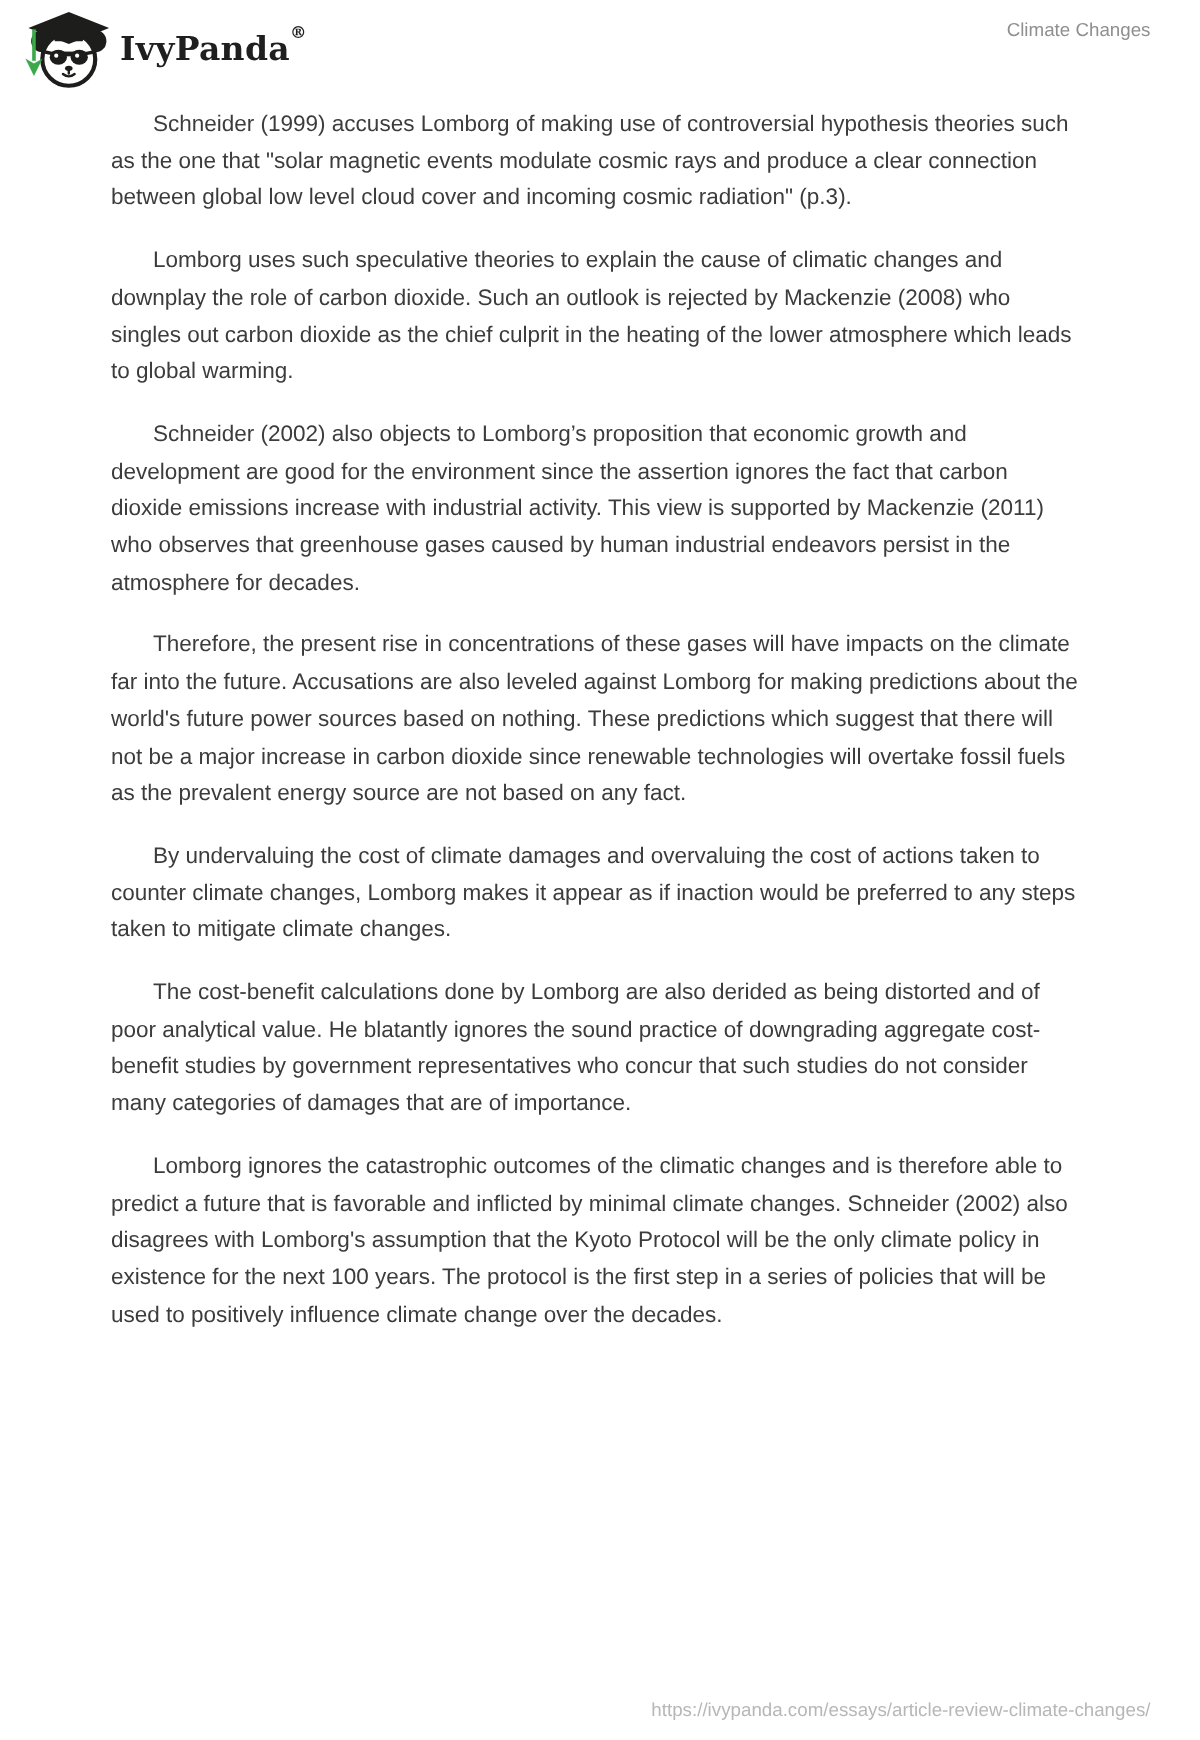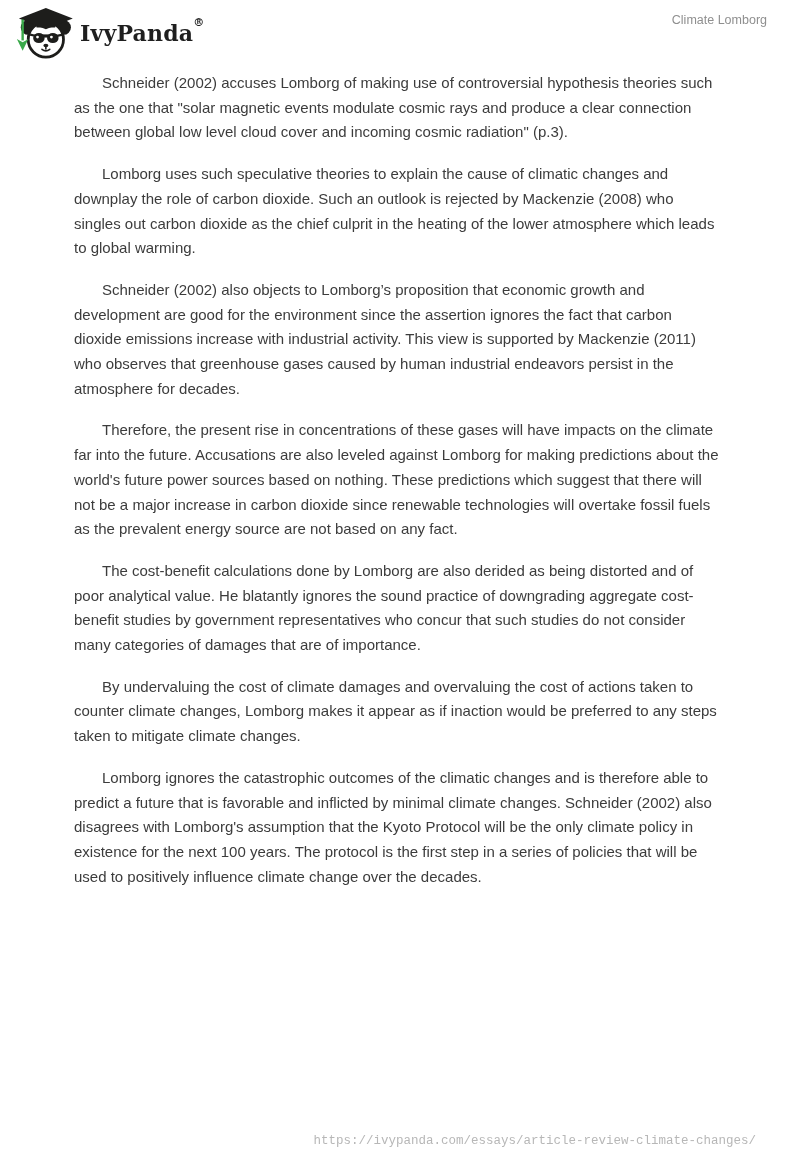--- a/index.html
+++ b/index.html
@@ -67,23 +67,22 @@
     font-size: 15px;
     line-height: 24.7px;
   }
   .content p {
     margin: 0 0 17px 0;
     text-indent: 28px;
     text-align: left;
   }
   .page-footer {
     position: absolute;
-    right: 44px;
+    right: 33px;
     top: 1131px;
-    font-family: Liberation Mono, monospace;
   }
   .footer-url {
     font-size: 12.5px;
     color: #b7b7b7;
     text-decoration: none;
     line-height: 1.2;
   }
 </style>
 </head>
 <body>
@@ -116,30 +115,30 @@
 
           <polygon points="34,1 63,12.5 34,24 5,12.5" fill="#1d1d1b"></polygon>
 
           <line x1="9" y1="13.5" x2="9" y2="36" stroke="#3aa94a" stroke-width="2.6"></line>
           <polygon points="9,47 2.8,34.5 9,38 15.2,34.5" fill="#3aa94a"></polygon>
         </svg>
       </span>
       <span class="brand-name"><span>IvyPanda</span><span class="brand-reg">®</span></span>
     </a>
 
-    <div class="doc-title">Climate Lomborg</div>
+    <div class="doc-title">Climate Changes</div>
   </div>
 
   <div class="content">
-    <p>Schneider (2002) accuses Lomborg of making use of controversial hypothesis theories such as the one that "solar magnetic events modulate cosmic rays and produce a clear connection between global low level cloud cover and incoming cosmic radiation" (p.3).</p>
+    <p>Schneider (1999) accuses Lomborg of making use of controversial hypothesis theories such as the one that "solar magnetic events modulate cosmic rays and produce a clear connection between global low level cloud cover and incoming cosmic radiation" (p.3).</p>
     <p>Lomborg uses such speculative theories to explain the cause of climatic changes and downplay the role of carbon dioxide. Such an outlook is rejected by Mackenzie (2008) who singles out carbon dioxide as the chief culprit in the heating of the lower atmosphere which leads to global warming.</p>
     <p>Schneider (2002) also objects to Lomborg’s proposition that economic growth and development are good for the environment since the assertion ignores the fact that carbon dioxide emissions increase with industrial activity. This view is supported by Mackenzie (2011) who observes that greenhouse gases caused by human industrial endeavors persist in the atmosphere for decades.</p>
     <p>Therefore, the present rise in concentrations of these gases will have impacts on the climate far into the future. Accusations are also leveled against Lomborg for making predictions about the world's future power sources based on nothing. These predictions which suggest that there will not be a major increase in carbon dioxide since renewable technologies will overtake fossil fuels as the prevalent energy source are not based on any fact.</p>
+    <p>By undervaluing the cost of climate damages and overvaluing the cost of actions taken to counter climate changes, Lomborg makes it appear as if inaction would be preferred to any steps taken to mitigate climate changes.</p>
     <p>The cost-benefit calculations done by Lomborg are also derided as being distorted and of poor analytical value. He blatantly ignores the sound practice of downgrading aggregate cost-benefit studies by government representatives who concur that such studies do not consider many categories of damages that are of importance.</p>
-    <p>By undervaluing the cost of climate damages and overvaluing the cost of actions taken to counter climate changes, Lomborg makes it appear as if inaction would be preferred to any steps taken to mitigate climate changes.</p>
     <p>Lomborg ignores the catastrophic outcomes of the climatic changes and is therefore able to predict a future that is favorable and inflicted by minimal climate changes. Schneider (2002) also disagrees with Lomborg's assumption that the Kyoto Protocol will be the only climate policy in existence for the next 100 years. The protocol is the first step in a series of policies that will be used to positively influence climate change over the decades.</p>
   </div>
 
   <div class="page-footer">
     <a class="footer-url">https://ivypanda.com/essays/article-review-climate-changes/</a>
   </div>
 
 </div>
 
 </body></html>

